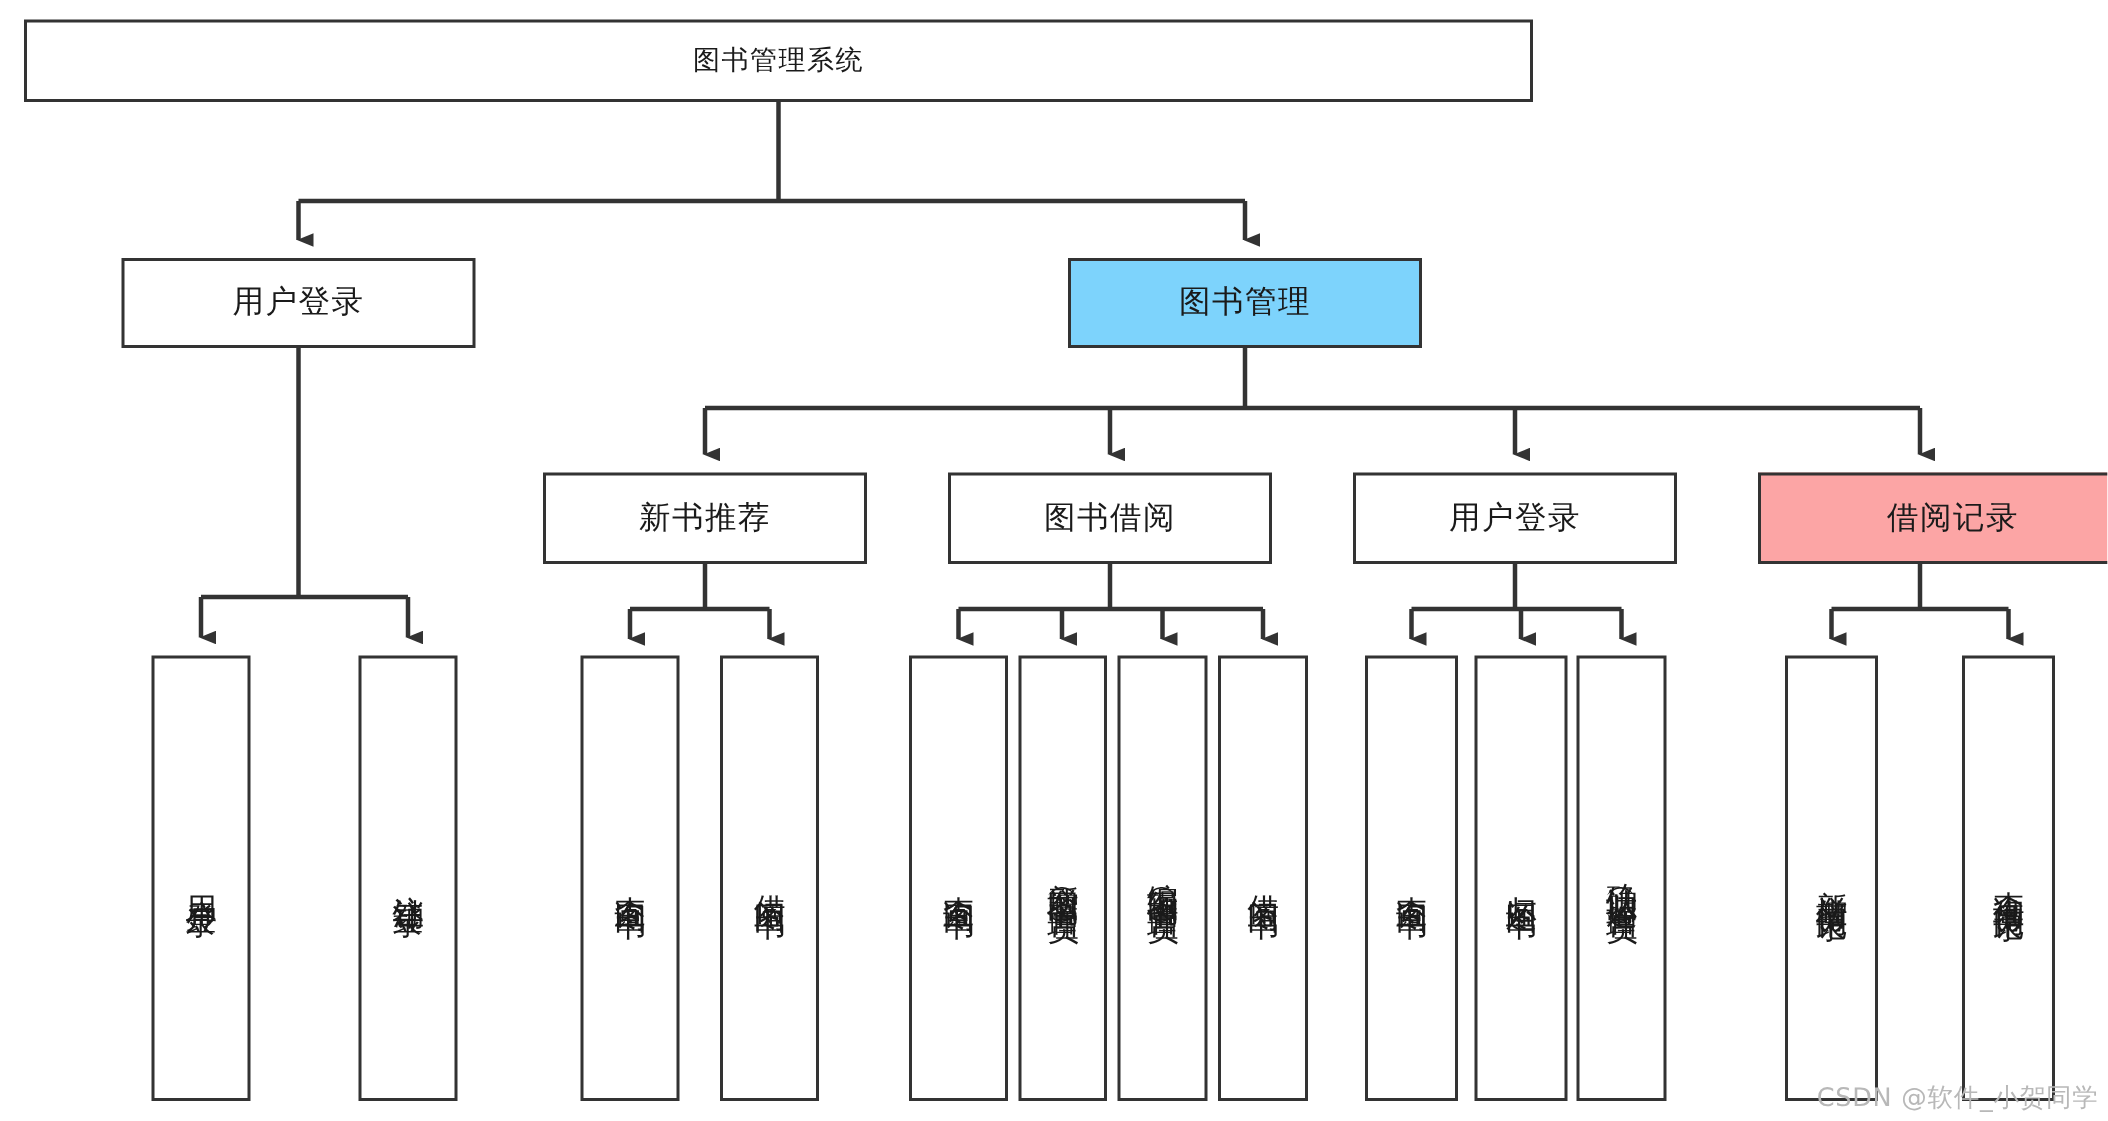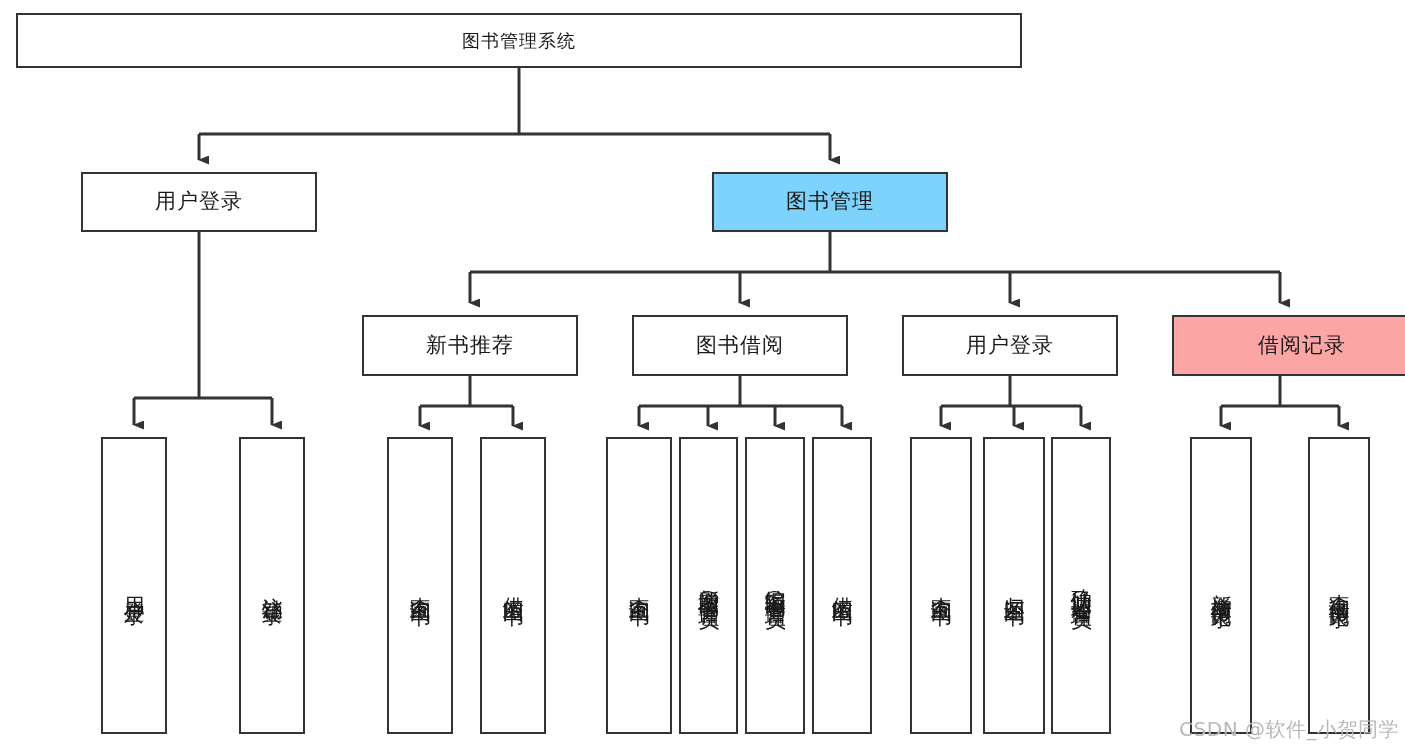--- a/index.html
+++ b/index.html
@@ -50,21 +50,21 @@
     padding: 6px 0;
     white-space: nowrap;
   }
   .node-root {
     font-size: 18px;
   }
   #watermark {
     position: absolute;
     right: 6px;
     bottom: 4px;
-    font-size: 20px;
+    font-size: 17px;
     color: #b8b8b8;
     letter-spacing: 0.5px;
     white-space: nowrap;
     font-family: "DejaVu Sans", "Liberation Sans", sans-serif;
     margin-left: 43px;
   }
 </style>
 </head>
 <body>
 

